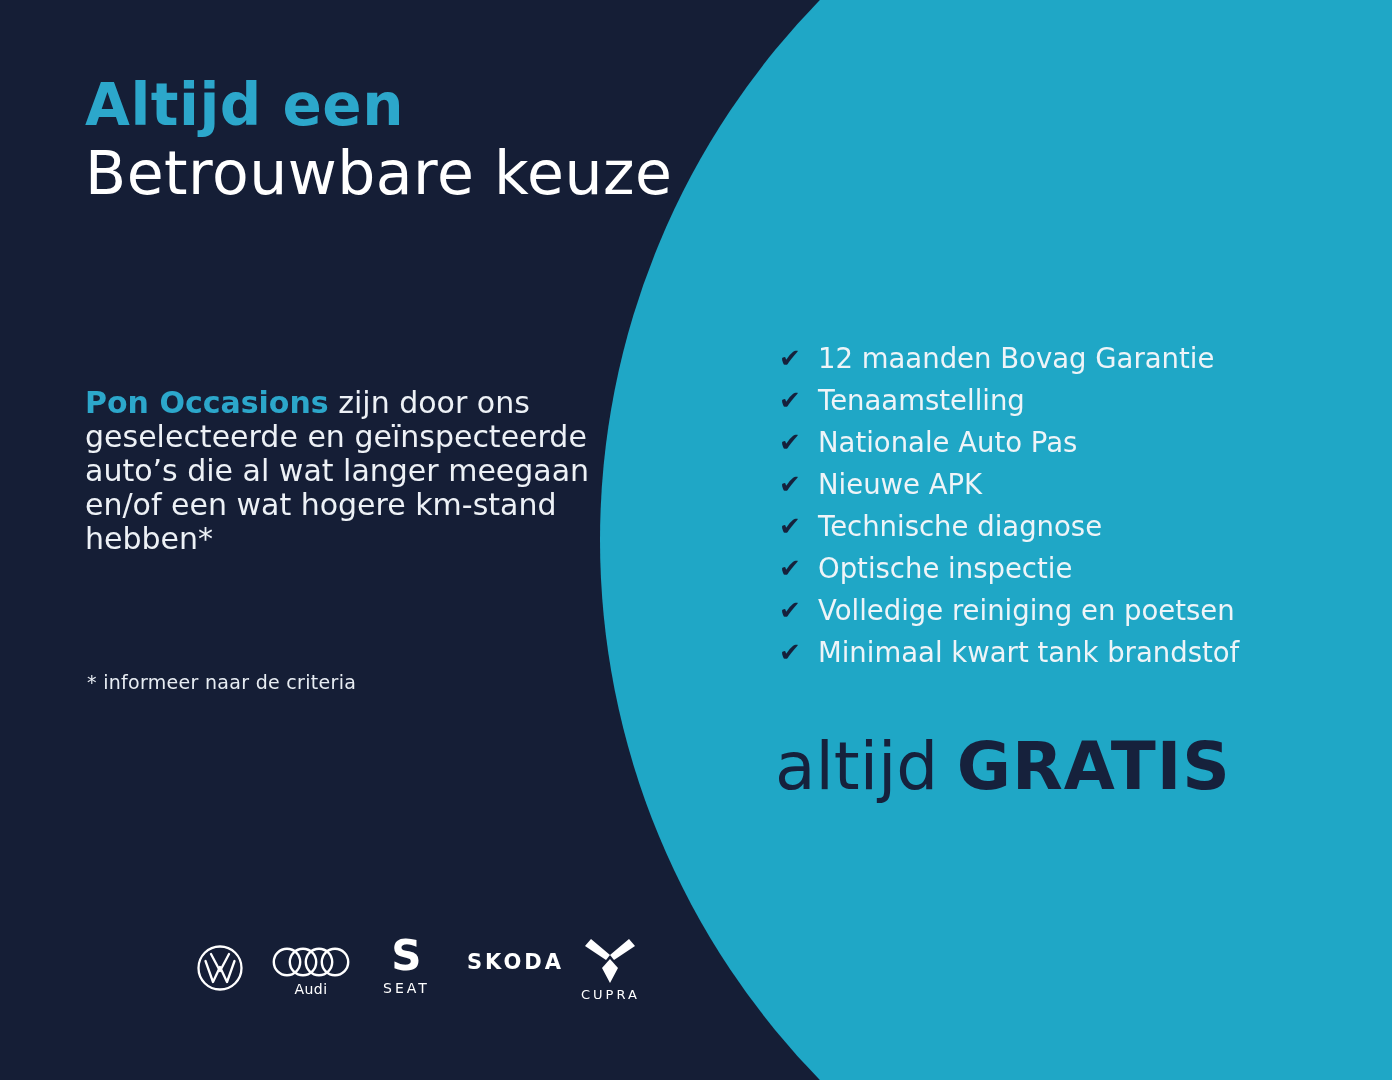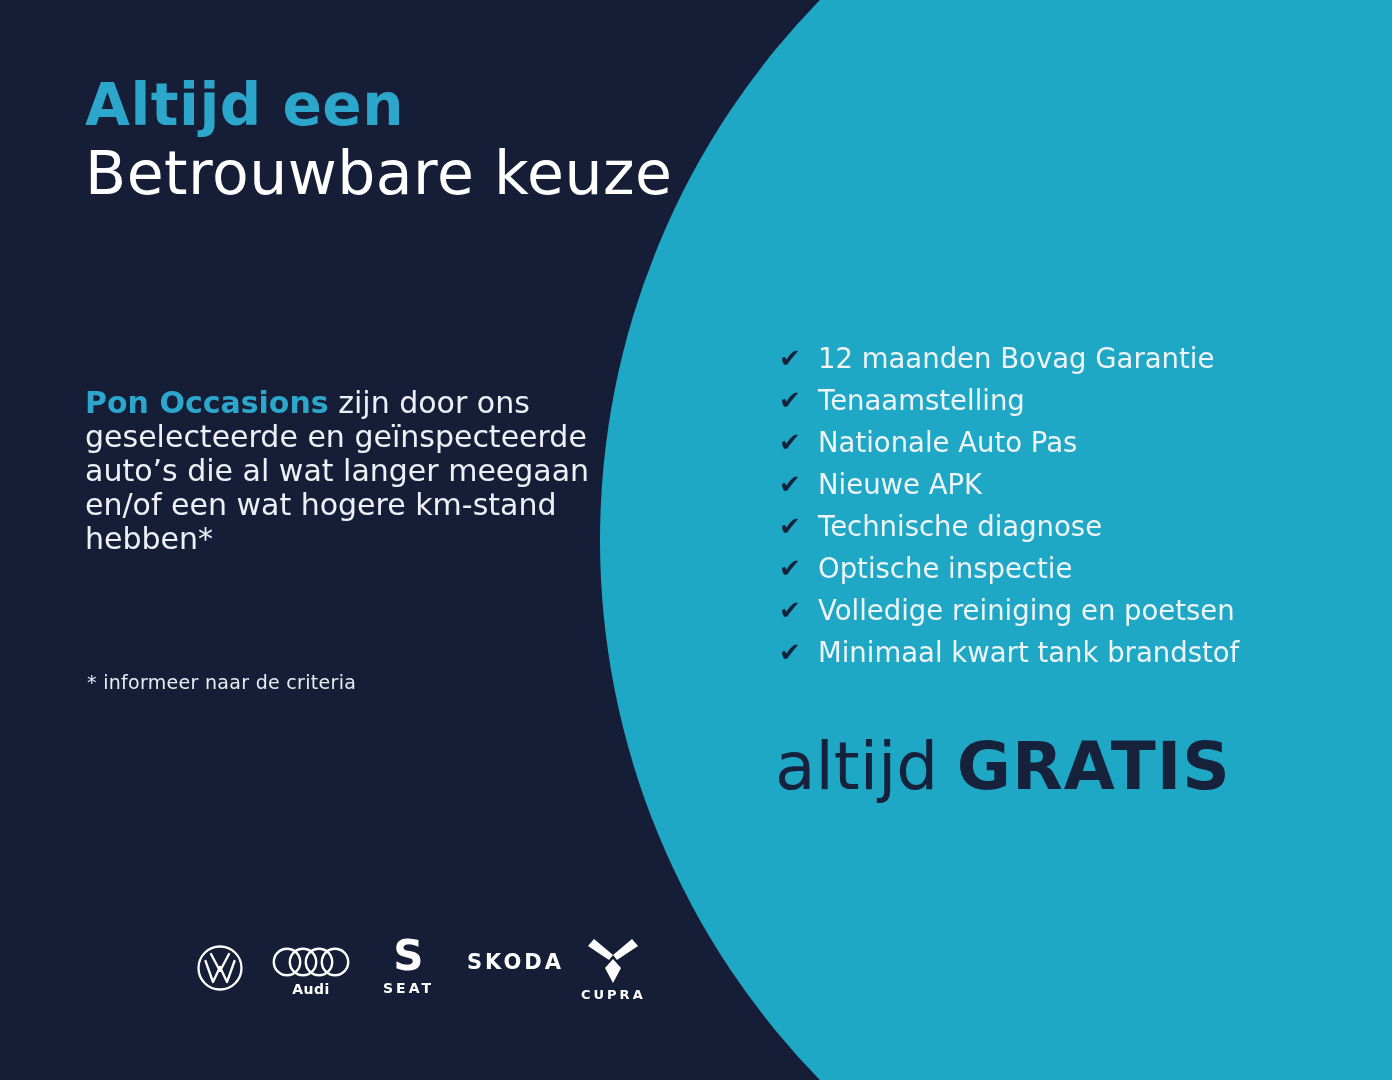--- a/index.html
+++ b/index.html
@@ -34,21 +34,21 @@
   .check{width:39px;font-size:26px;color:#16213c;font-weight:700;flex:0 0 39px;}
   .check-text{font-size:27.5px;color:#eef4f8;}
 
   .tagline{position:absolute;left:775px;top:692px;font-size:66px;color:#16213c;white-space:nowrap;margin-top:36px;}
   .tag-normal{font-weight:400;margin-right:.28em;}
   .tag-bold{font-weight:800;letter-spacing:1px;}
 
   
   .logo{position:absolute;display:flex;flex-direction:column;align-items:center;}
   .logo svg{display:block;}
-  .logo-label{color:#ffffff;font-weight:700;}
+  .logo-label{color:#ffffff;font-weight:400;}
   .logo-pon{left:76px;top:914px;}
   .logo-vw{left:196px;top:944px;}
   .logo-audi{left:272px;top:946px;}
   .audi-label{font-size:14px;margin-top:3px;letter-spacing:.5px;}
   .logo-seat{left:383px;top:934px;}
   .seat-s{color:#fff;font-weight:800;font-size:42px;line-height:44px;}
   .seat-label{font-size:14px;letter-spacing:3px;margin-top:2px;}
   .logo-skoda{left:467px;top:950px;}
   .skoda-label{font-size:21px;letter-spacing:3px;color:#fff;font-weight:800;}
   .logo-cupra{left:581px;top:936px;}

